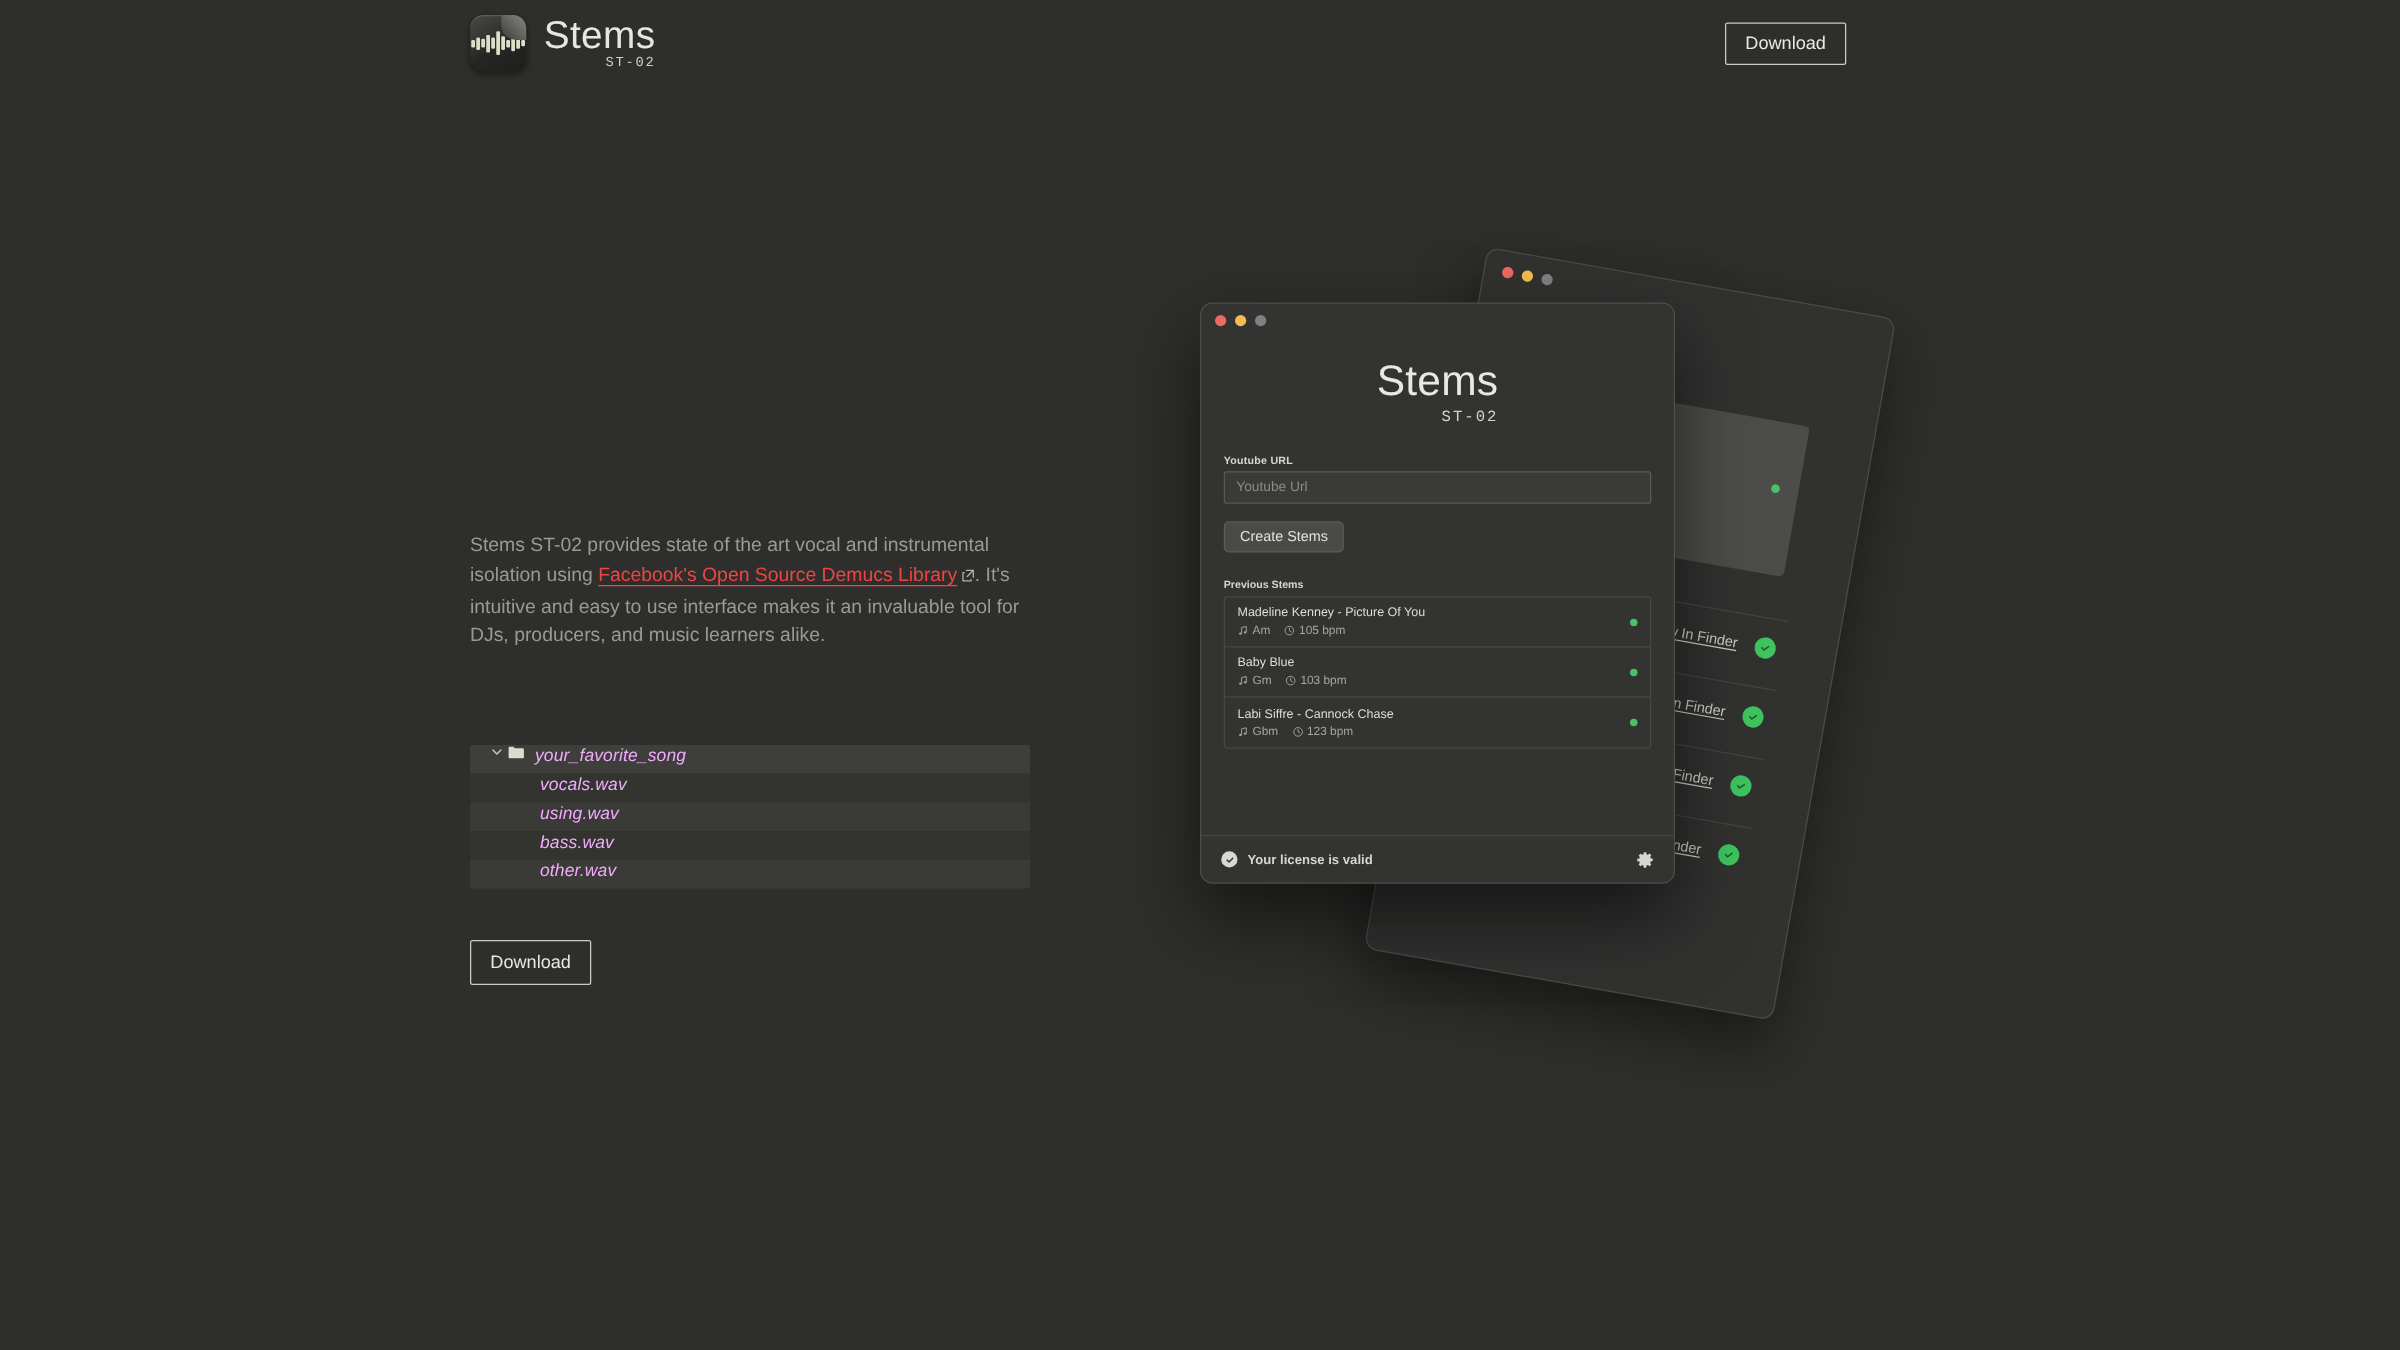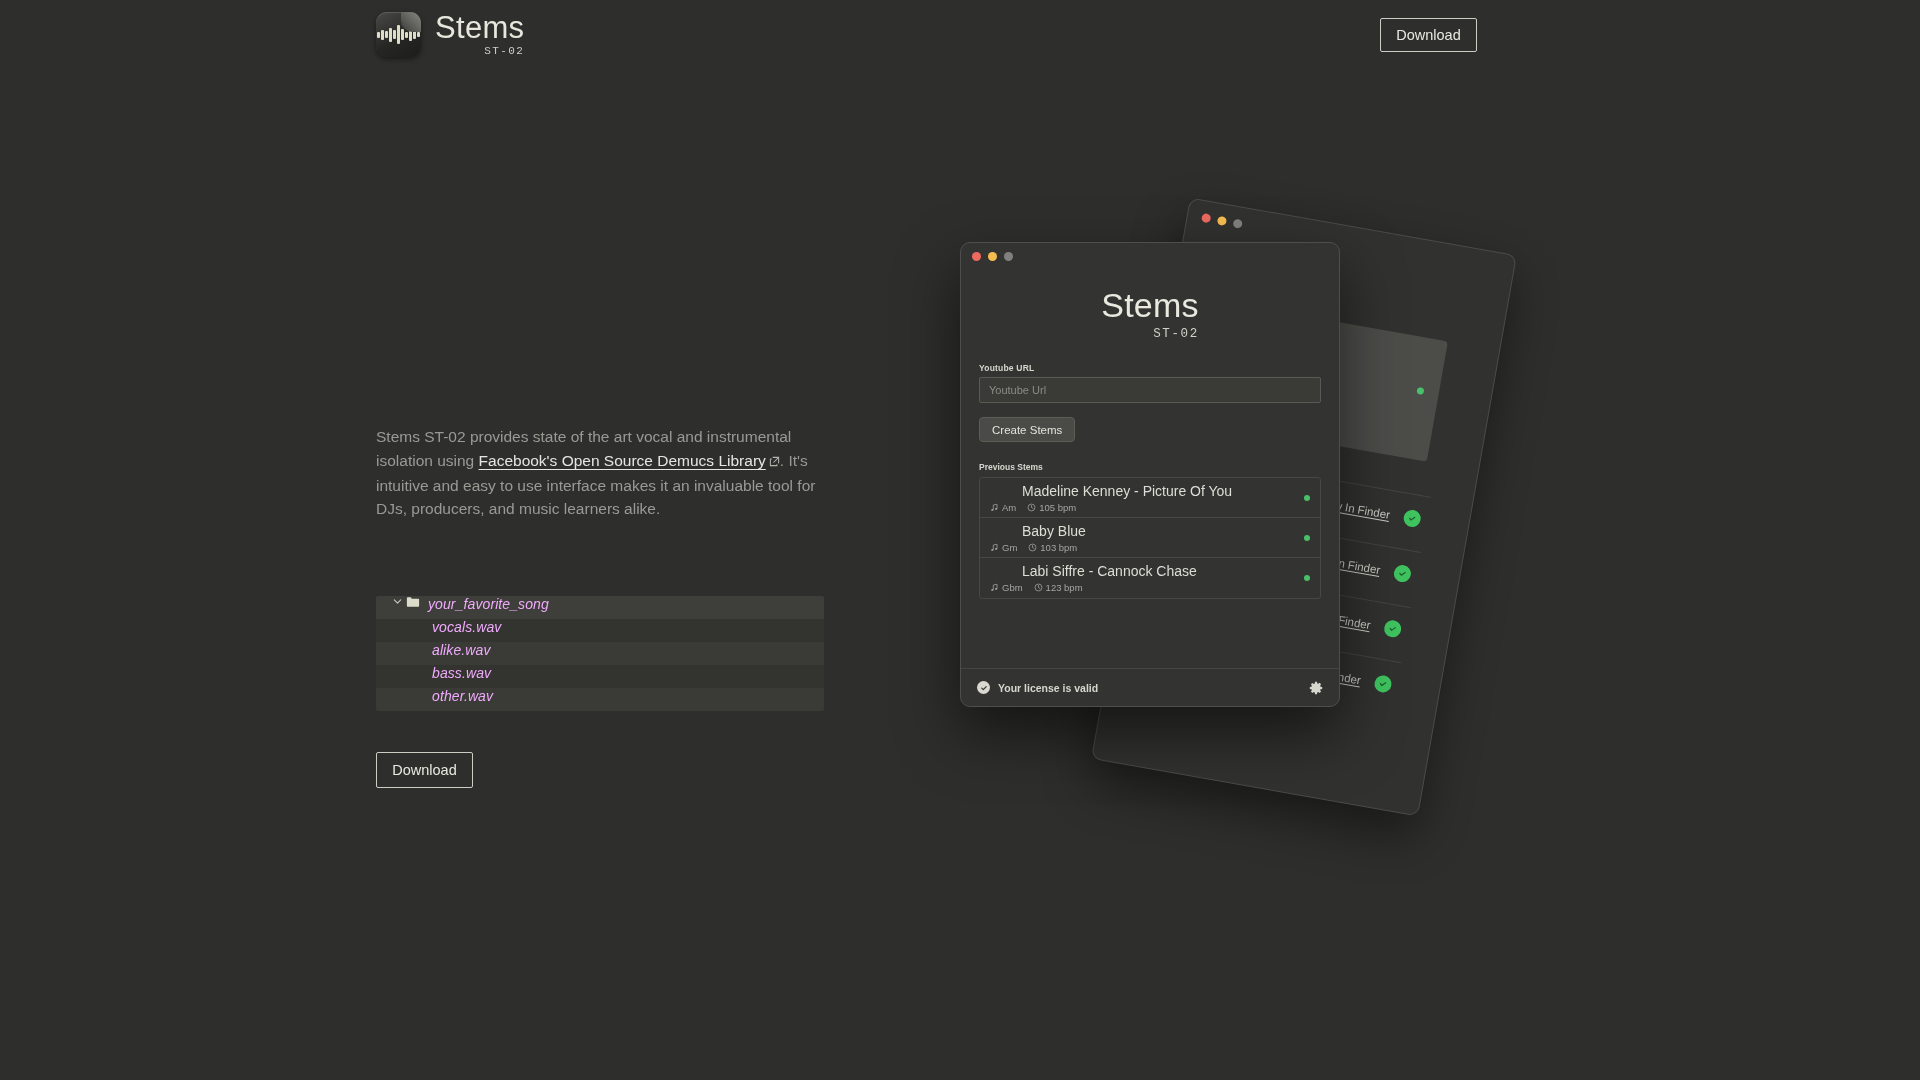--- a/index.html
+++ b/index.html
@@ -127,21 +127,21 @@
 
   .hero p {
     margin-top: 24px;
     font-size: 15.5px;
     line-height: 1.52;
     color: #9a9a95;
     max-width: 450px;
   }
 
   .hero p a {
-    color: #e5e5e5;
+    color: #ef4444;
     text-decoration: underline;
     text-underline-offset: 3px;
     white-space: nowrap;
   }
   .ext-ico {
     display: inline-block;
     vertical-align: -1px;
     margin-left: 3px;
   }
 
@@ -364,21 +364,21 @@
   .prev-item {
     height: 40px;
     padding: 0 10px;
     display: flex;
     align-items: center;
     justify-content: space-between;
     border-bottom: 1px solid #474743;
   }
   .prev-item:last-child { border-bottom: none; }
   .prev-main { display: flex; flex-direction: column; gap: 3px; }
-  .prev-title { font-size: 14px; color: #dedeD6; margin-left: 32px; }
+  .prev-title { font-size: 10px; color: #dedeD6; }
   .prev-meta {
     display: flex;
     align-items: center;
     gap: 11px;
     font-size: 9.5px;
     color: #a6a6a0;
   }
   .prev-meta span { display: inline-flex; align-items: center; gap: 3px; }
   .prev-dot {
     width: 6px; height: 6px;
@@ -464,21 +464,21 @@
             <path d="M1 2.2a1 1 0 0 1 1-1h3.4l1.3 1.5H14a1 1 0 0 1 1 1v7.1a1 1 0 0 1-1 1H2a1 1 0 0 1-1-1z" fill="#dcdccb"></path>
           </svg>
       </span>
       <span class="ft-label">your_favorite_song</span>
     </div>
 
     <div class="ft-row plain ft-child">
       <span class="ft-label">vocals.wav</span>
     </div>
     <div class="ft-row alt ft-child">
-      <span class="ft-label">alike.wav</span>
+      <span class="ft-label">using.wav</span>
     </div>
     <div class="ft-row plain ft-child">
       <span class="ft-label">bass.wav</span>
     </div>
     <div class="ft-row alt ft-child">
       <span class="ft-label">other.wav</span>
     </div>
   </div>
 
   <button class="btn-outline hero-download">Download</button>

